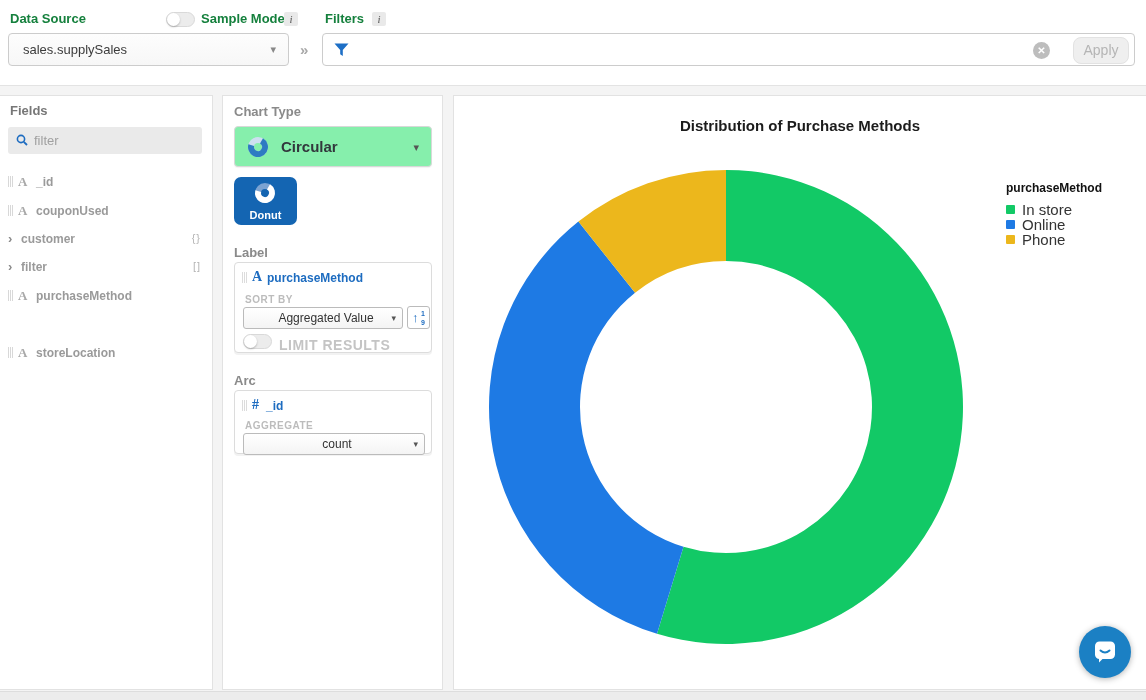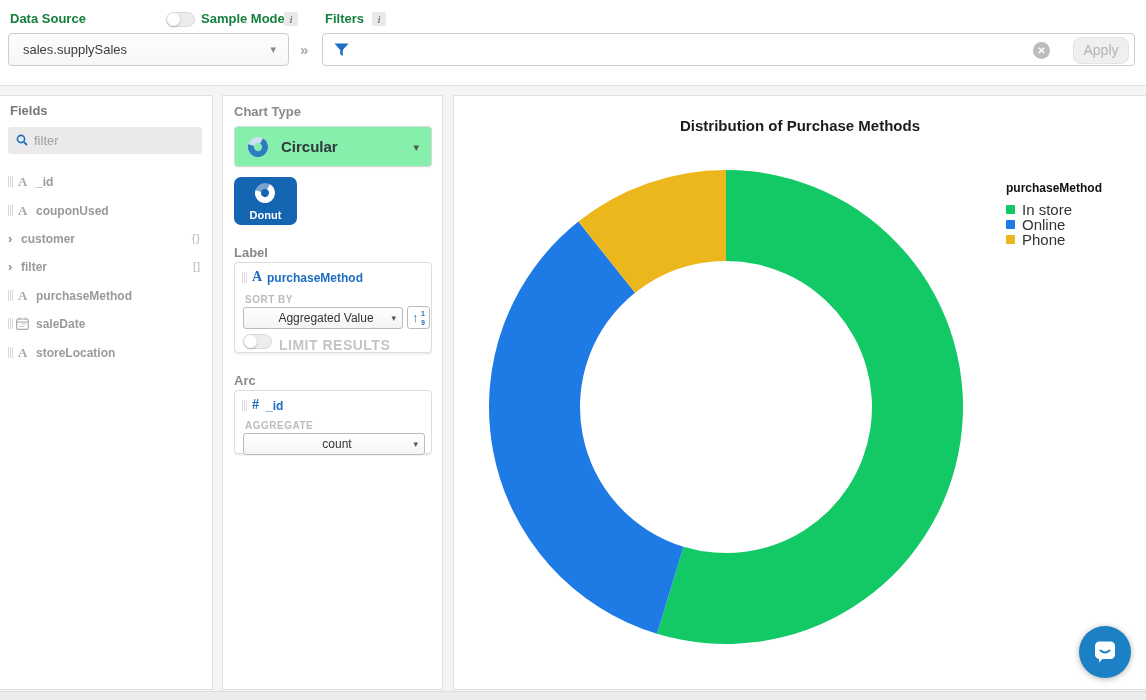--- a/index.html
+++ b/index.html
@@ -152,32 +152,20 @@
   <div class="frow" style="top:161px">
     <span class="expand">›</span>
     <span class="fname obj">filter</span>
     <span class="tbadge">[]</span>
   </div>
   <div class="frow" style="top:190px">
     <span class="handle"></span>
     <span class="ficon">A</span>
     <span class="fname">purchaseMethod</span>
   </div>
-  <div class="frow" style="top:218px">
-    <span class="handle"></span>
-    <svg class="cal" width="13" height="13" viewBox="0 0 13 13">
-      <rect x="0.7" y="2" width="11.6" height="10.3" rx="1.2" fill="none" stroke="#a9a9a9" stroke-width="1.2"></rect>
-      <line x1="3.5" y1="0.5" x2="3.5" y2="3" stroke="#a9a9a9" stroke-width="1.2"></line>
-      <line x1="9.5" y1="0.5" x2="9.5" y2="3" stroke="#a9a9a9" stroke-width="1.2"></line>
-      <line x1="1" y1="5" x2="12" y2="5" stroke="#a9a9a9" stroke-width="1"></line>
-      <line x1="4.5" y1="7" x2="10" y2="7" stroke="#c9c9c9" stroke-width="1"></line>
-      <line x1="3" y1="9.5" x2="8.5" y2="9.5" stroke="#c9c9c9" stroke-width="1"></line>
-    </svg>
-    <span class="fname">saleDate</span>
-  </div>
   <div class="frow" style="top:247px">
     <span class="handle"></span>
     <span class="ficon">A</span>
     <span class="fname">storeLocation</span>
   </div>
 </div>
 
 <div id="encode" class="panel">
   <div class="sec-title" style="top:8px">Chart Type</div>
 

